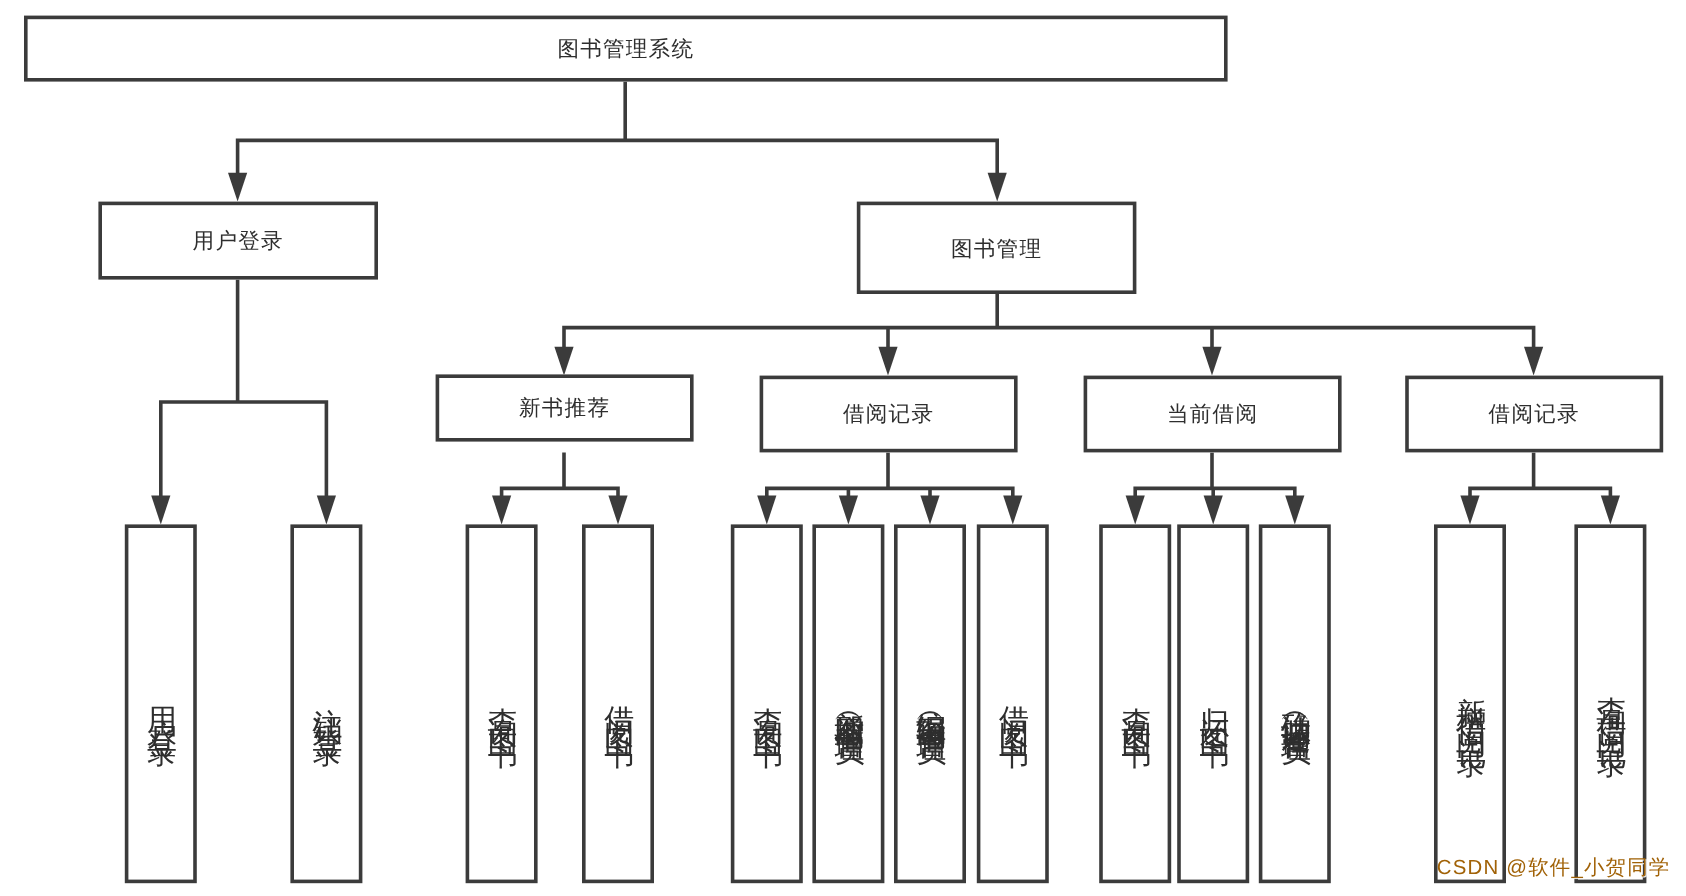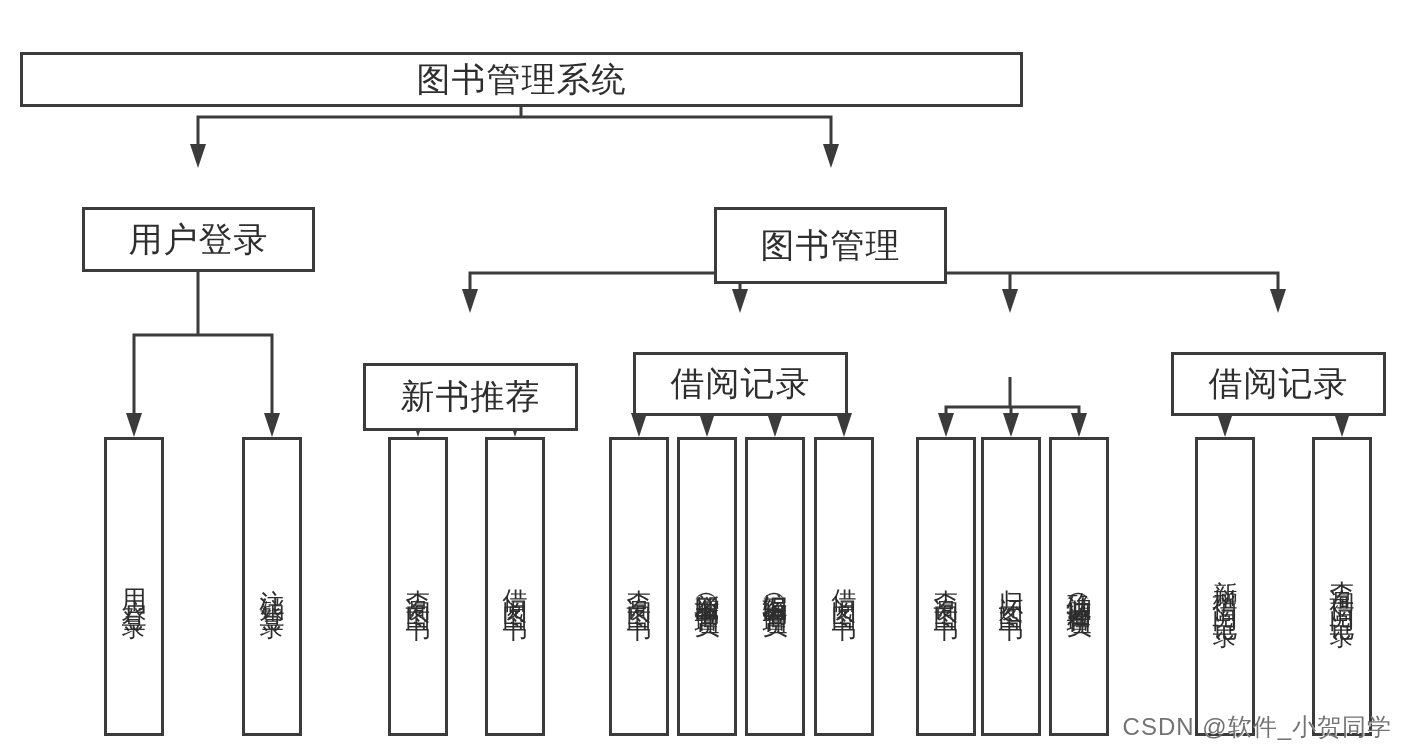--- a/index.html
+++ b/index.html
@@ -14,47 +14,46 @@
     position:absolute;
     box-sizing:border-box;
     border:3px solid #3b3b3b;
     background:#ffffff;
     display:flex;
     align-items:center;
     justify-content:center;
     color:#2e2e2e;
   }
   .hbox{
-    font-size:34px;
+    font-size:18px;
     letter-spacing:1px;
     white-space:nowrap;
-    margin-top:39px;
   }
   .vbox{ width:60px; height:299px; }
   .vlabel{
     writing-mode:vertical-rl;
     text-orientation:mixed;
     font-size:25px;
     letter-spacing:9px;
     line-height:1;
     color:#2e2e2e;
   }
   .vlabel.tight{ letter-spacing:3px; }
   svg.connectors{
     position:absolute;
     left:0;top:0;
     pointer-events:none;
   }
   .watermark{
     position:absolute;
     top:711px;
     right:13px;
-    font-size:24px;
+    font-size:17px;
     letter-spacing:1px;
-    color:#737373;
+    color:#a16207;
     text-shadow:1px 1px 0 rgba(255,255,255,.85);
     white-space:nowrap;
     z-index:5;
   }
 </style>
 </head>
 <body>
 
 <div class="stage">
 
@@ -102,25 +101,28 @@
     <span>图书管理系统</span>
   </div>
 
   <div class="box hbox" style="left:82px;top:168px;width:233px;height:65px;">
     <span>用户登录</span>
   </div>
   <div class="box hbox" style="left:714px;top:168px;width:233px;height:77px;">
     <span>图书管理</span>
   </div>
 
-  <div class="box hbox" style="left:363px;top:324px;width:215px;height:68px;">
+  <div class="box hbox" style="left:363px;top:312px;width:215px;height:56px;">
     <span>新书推荐</span>
   </div>
   <div class="box hbox" style="left:633px;top:313px;width:215px;height:64px;">
     <span>借阅记录</span>
+  </div>
+  <div class="box hbox" style="left:903px;top:313px;width:215px;height:64px;">
+    <span>当前借阅</span>
   </div>
   <div class="box hbox" style="left:1171px;top:313px;width:215px;height:64px;">
     <span>借阅记录</span>
   </div>
 
   <div class="box vbox" style="left:104px;top:437px;">
     <span class="vlabel">用户登录</span>
   </div>
   <div class="box vbox" style="left:242px;top:437px;">
     <span class="vlabel">注销登录</span>

